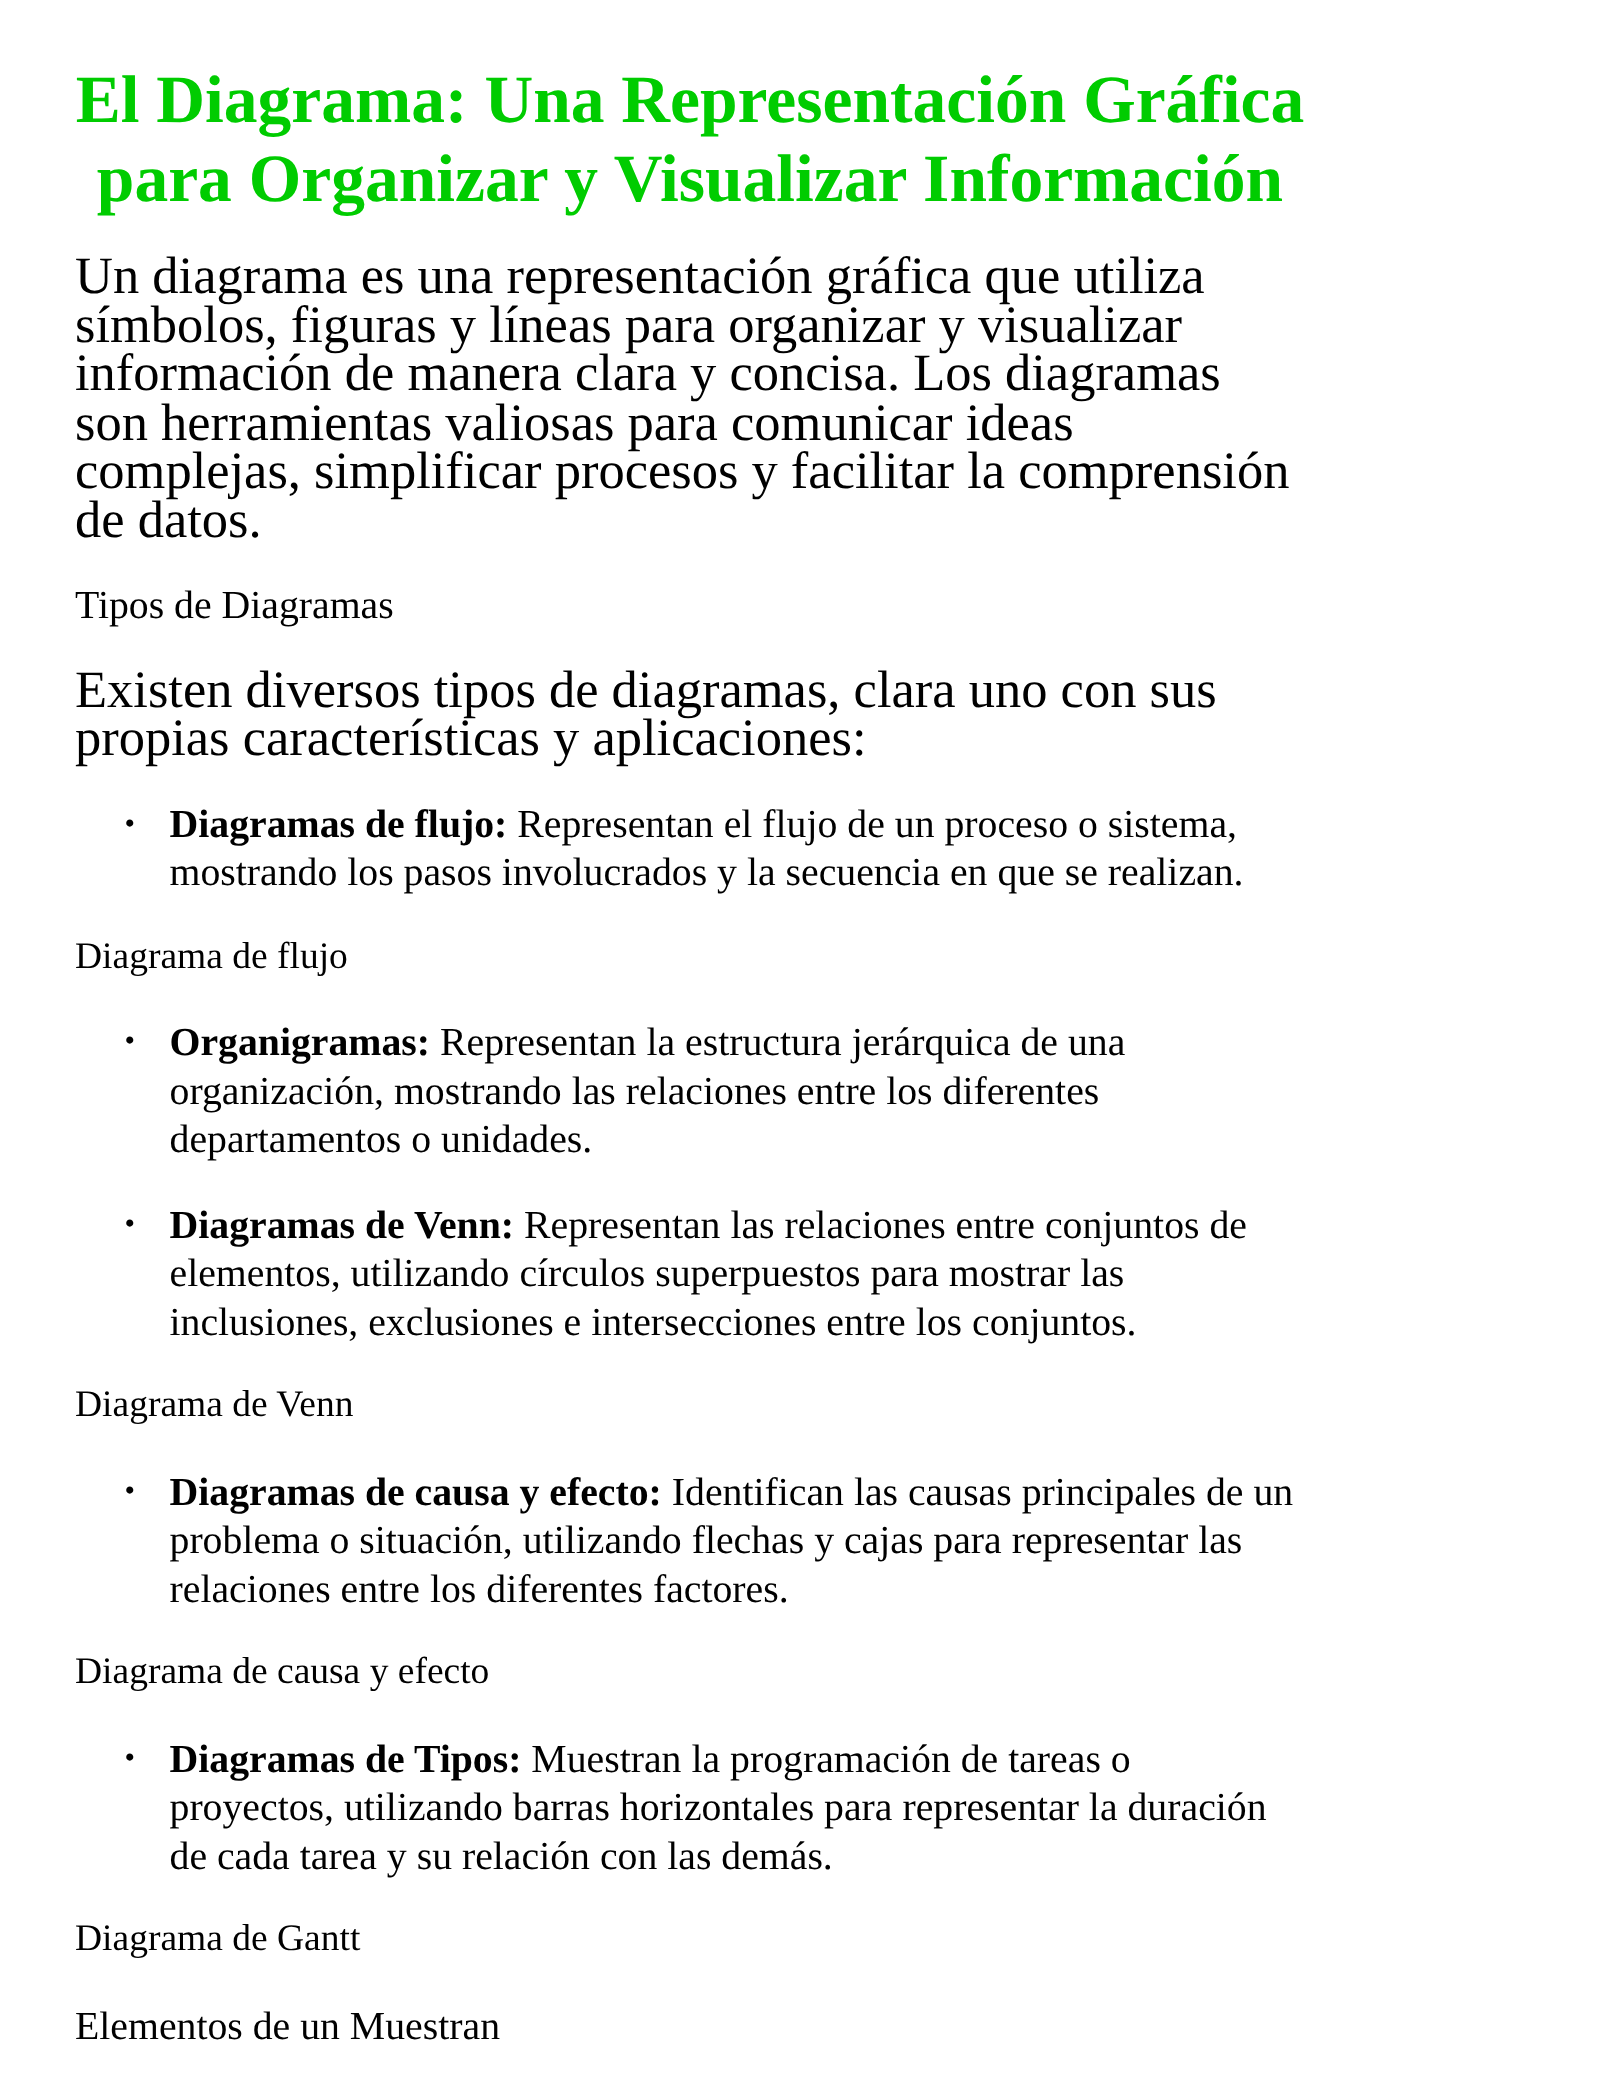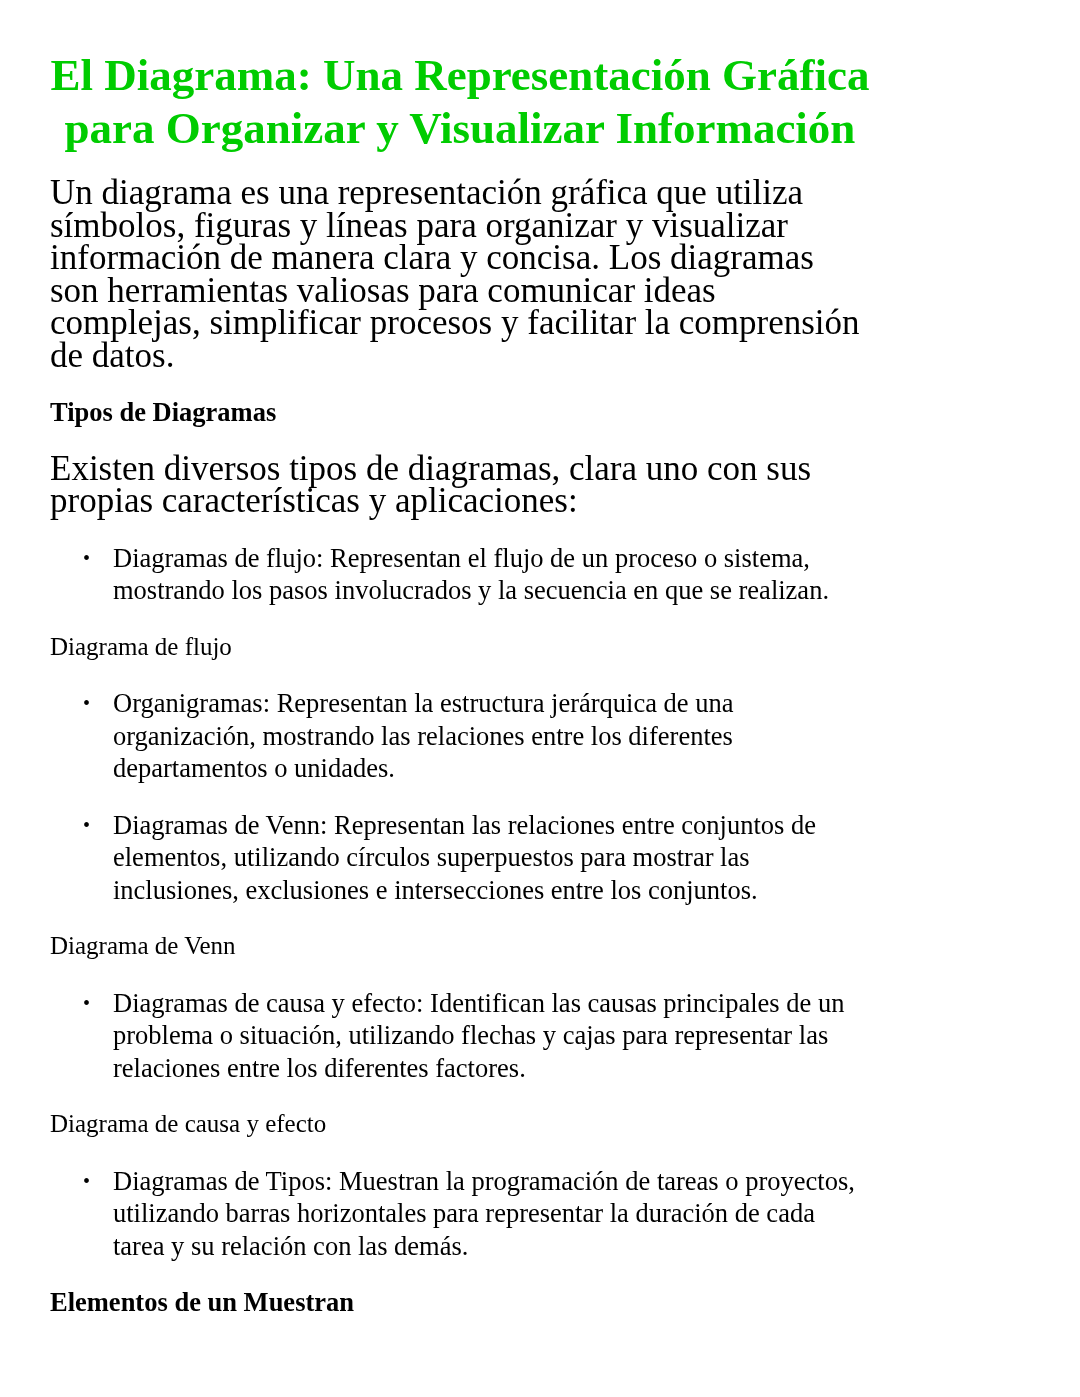--- a/index.html
+++ b/index.html
@@ -8,62 +8,61 @@
       background: #ffffff;
     }
     body {
       width: 1080px;
       height: 1397px;
       overflow: hidden;
       font-family: "Liberation Serif", "DejaVu Serif", serif;
       color: #000000;
     }
     .page {
-      padding: 28px 50px 0 50px;
+      padding: 40px 50px 0 50px;
       box-sizing: border-box;
       width: 920px;
-      margin-top: 21px;
     }
     h1.title {
       margin: 0 0 22px 0;
       text-align: center;
       font-size: 45px;
       line-height: 53px;
       font-weight: bold;
       color: #00cc00;
     }
     p {
       margin: 0 0 24px 0;
       font-size: 35px;
       line-height: 32.5px;
     }
     h2.section {
       margin: 0 0 24px 0;
       font-size: 26.5px;
       line-height: 32.5px;
-      font-weight: bold;
+      font-weight: normal;
     }
     ul.bullets {
       margin: 0 0 24px 0;
       padding: 0 0 0 63px;
       list-style: none;
     }
     ul.bullets li {
       position: relative;
       font-size: 26.5px;
       line-height: 32.5px;
     }
     ul.bullets li .bullet {
       position: absolute;
       left: -30px;
       top: 0;
       font-size: 20px;
     }
     ul.bullets li b {
-      font-weight: normal;
+      font-weight: bold;
     }
     .caption {
       margin: 0 0 24px 0;
       font-size: 25px;
       line-height: 32.5px;
     }
   </style>
 </head>
 <body>
 
@@ -111,16 +110,17 @@
 
   <div class="caption">Diagrama de causa y efecto</div>
 
   <ul class="bullets">
     <li>
       <span class="bullet">•</span>
       <b>Diagramas de Tipos:</b><span> Muestran la programación de tareas o proyectos, utilizando barras horizontales para representar la duración de cada tarea y su relación con las demás.</span>
     </li>
   </ul>
 
+  <div class="caption">Diagrama de Gantt</div>
 
   <h2 class="section">Elementos de un Muestran</h2>
 
 </div>
 
 </body></html>

